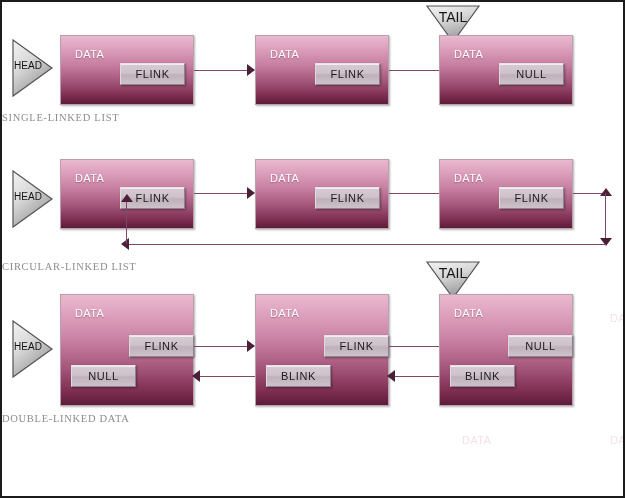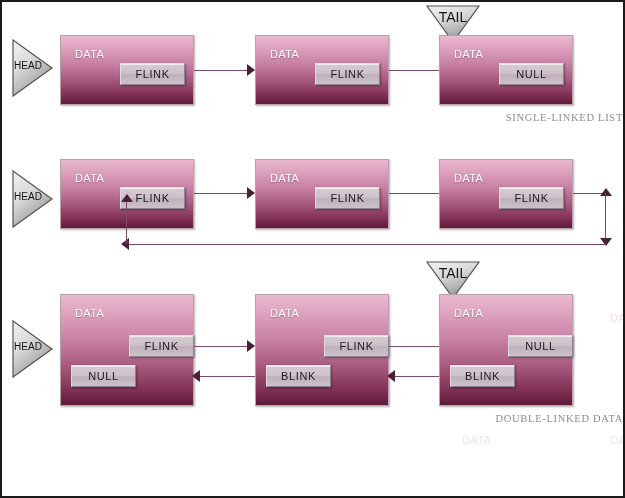--- a/index.html
+++ b/index.html
@@ -136,21 +136,21 @@
   .arrow-up {
     border-left: 6px solid transparent;
     border-right: 6px solid transparent;
     border-bottom: 8px solid #4b1f37;
   }
 
   
   .caption {
     position: absolute;
     width: 100%;
-    text-align: right;
+    text-align: left;
     font-size: 10.5px;
     letter-spacing: 0.7px;
     color: #8c8c8c;
     font-family: "Liberation Serif", serif;
   }
 
   
   .ghost {
     position: absolute;
     font-size: 11px;
@@ -249,20 +249,21 @@
 
   <div class="hline" style="left:571px; top:191px; width:33px;"></div>
   <div class="arrow arrow-up" style="left:598px; top:186px;"></div>
   <div class="vline" style="left:603px; top:191px; height:51px;"></div>
   <div class="arrow arrow-down" style="left:598px; top:236px;"></div>
   <div class="hline" style="left:124px; top:242px; width:480px;"></div>
   <div class="arrow arrow-left" style="left:119px; top:236px;"></div>
   <div class="vline" style="left:124px; top:196px; height:46px;"></div>
   <div class="arrow arrow-up" style="left:119px; top:192px;"></div>
 
+  <div class="caption" style="top:259px;">CIRCULAR-LINKED LIST</div>
 
   <div class="tail-marker" style="left:423px; top:258px;">
     <svg class="glyph" viewBox="0 0 56 40">
       <defs>
         <linearGradient id="tg2" x1="0" y1="0" x2="0.4" y2="1">
           <stop offset="0%" stop-color="#f2f2f2"></stop>
           <stop offset="45%" stop-color="#d8d8d8"></stop>
           <stop offset="100%" stop-color="#9a9a9a"></stop>
         </linearGradient>
       </defs>

